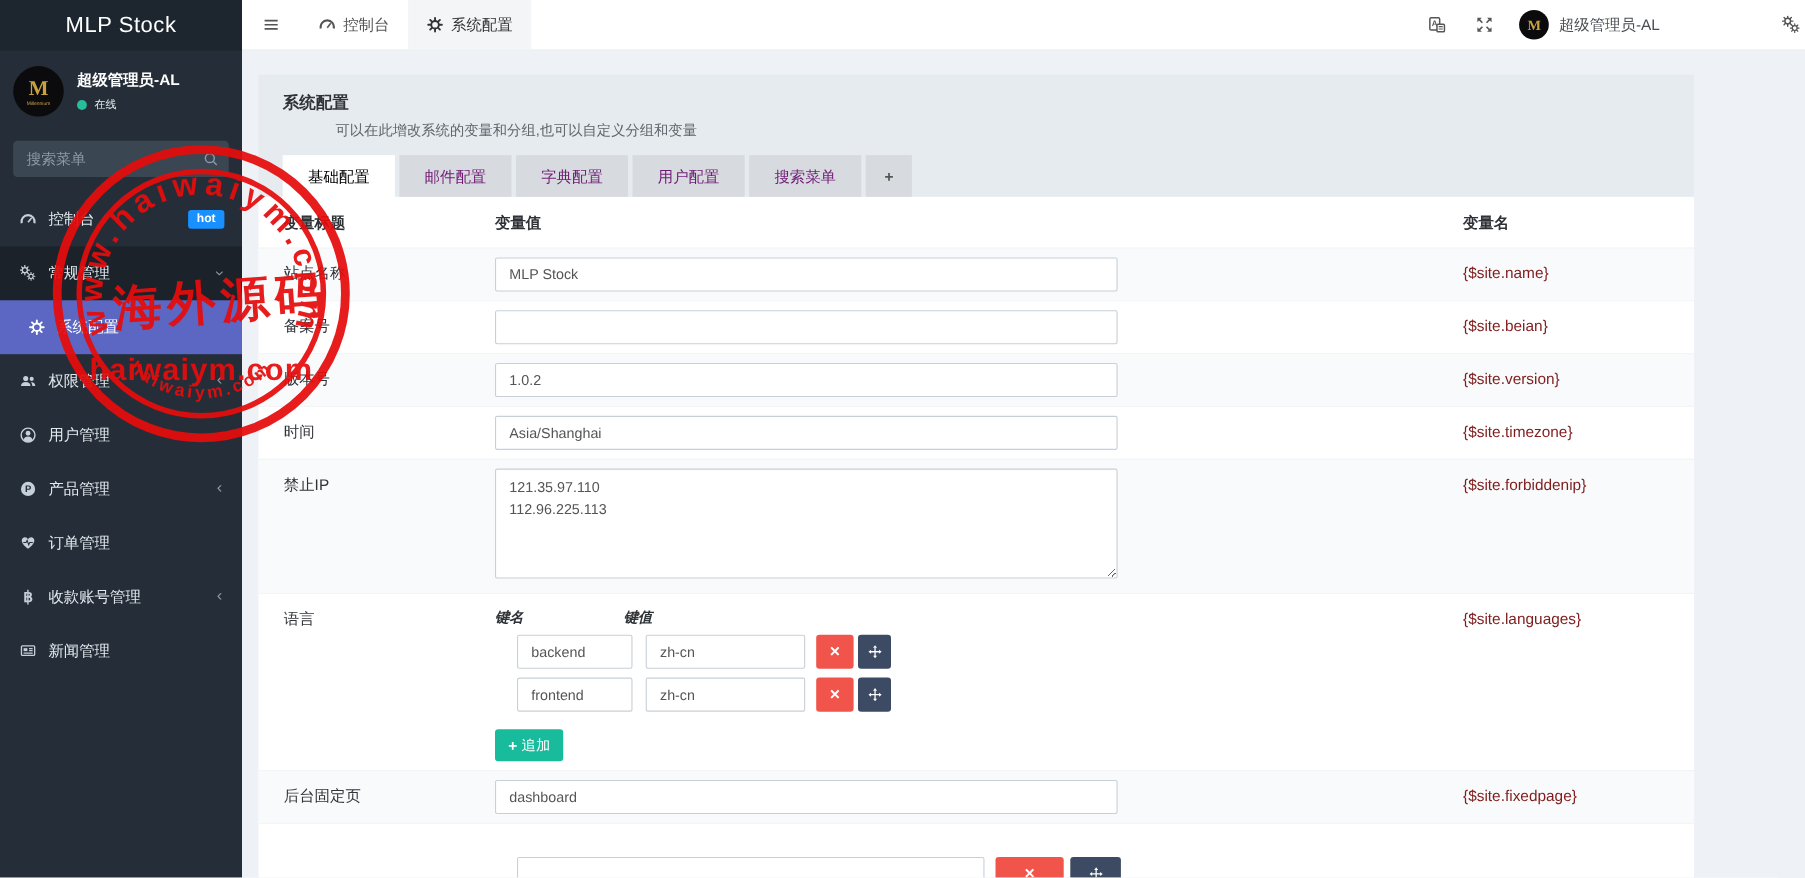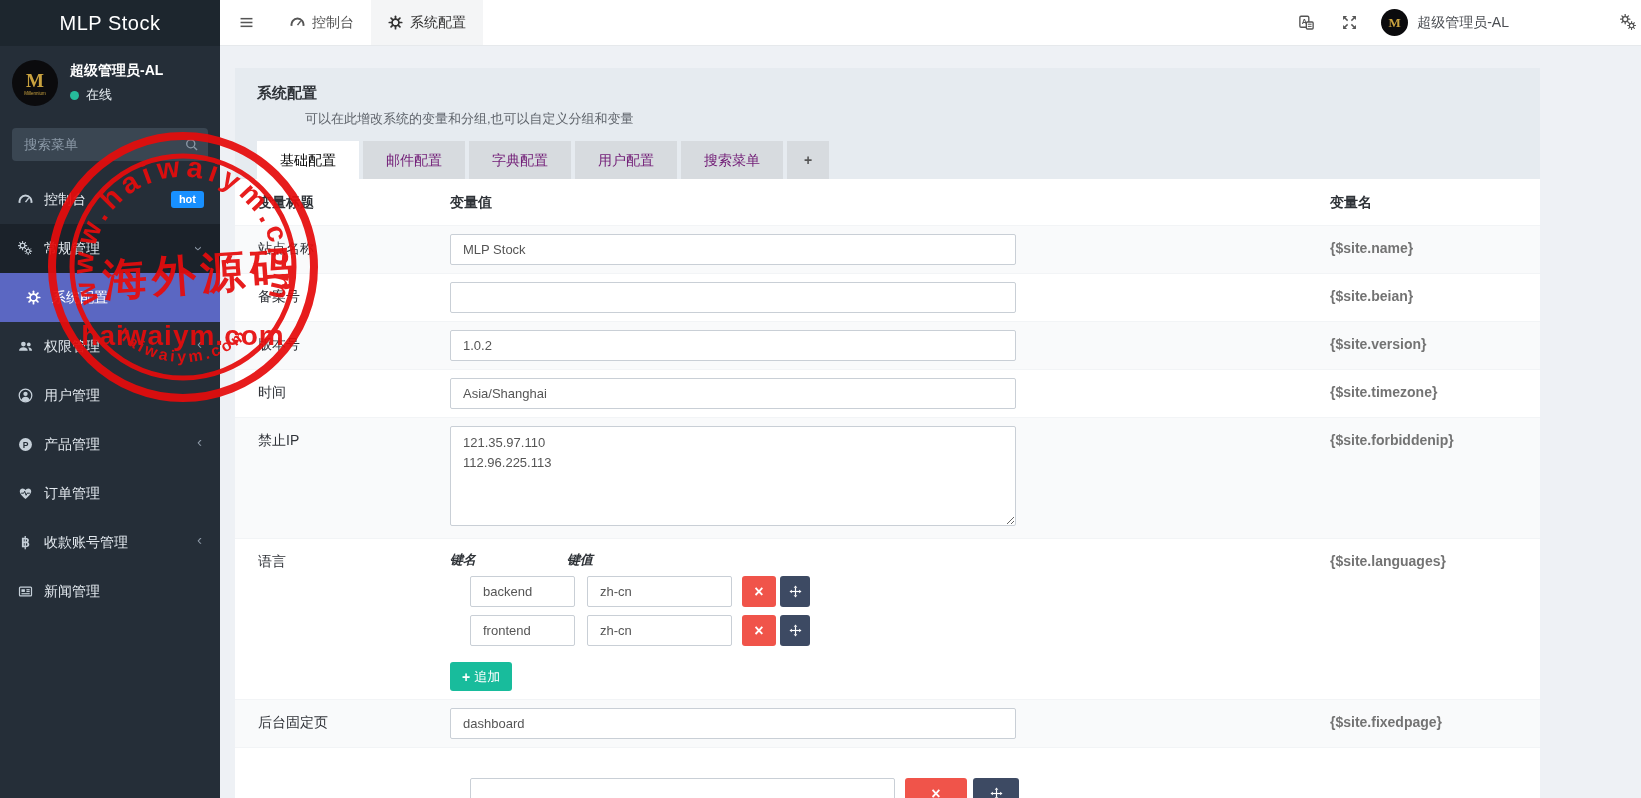--- a/index.html
+++ b/index.html
@@ -9,21 +9,21 @@
 
   
   .sidebar { position:absolute; left:0; top:0; width:220px; height:798px; background:#252e38; z-index:5; }
   .logo { height:46px; background:#1d262e; color:#fff; font-size:20px; display:flex; align-items:center; justify-content:center; letter-spacing:.5px; cursor:pointer; }
   .user-panel { display:flex; align-items:center; padding:14px 12px 12px; }
   .avatar { width:46px; height:46px; border-radius:50%; background:#0b0b0d; display:flex; flex-direction:column; align-items:center; justify-content:center; flex:none; }
   .av-m { color:#c9a23f; font-family:"Liberation Serif", serif; font-weight:bold; font-size:19px; line-height:1; }
   .av-cap { color:#c9a23f; font-size:4.5px; margin-top:1px; }
   .user-meta { margin-left:12px; }
   .user-name { color:#fff; font-size:14px; font-weight:bold; }
-  .user-status { margin-top:6px; display:flex; align-items:center; color:#e8eef3; font-size:13px; }
+  .user-status { margin-top:6px; display:flex; align-items:center; color:#e8eef3; font-size:10px; }
   .dot { width:9px; height:9px; border-radius:50%; background:#26bc9c; margin-right:7px; }
   .search-wrap { margin:10px 12px 8px; position:relative; }
   .search-input { width:100%; height:33px; background:#3a4652; border:none; border-radius:4px; padding:0 30px 0 12px; color:#cfd8e0; font-size:13.5px; outline:none; }
   .search-input::placeholder { color:#8b99a7; }
   .search-ico { position:absolute; right:9px; top:9px; width:15px; height:15px; color:#8b99a7; }
   .menu { padding-top:6px; }
   .mi { display:flex; align-items:center; height:49px; padding:0 16px 0 18px; color:#e2e8ee; font-size:14px; cursor:pointer; text-decoration:none; }
   .mi-ico { width:15px; height:15px; margin-right:11px; color:#c6d0d9; flex:none; }
   .mi-ico.txt { display:inline-block; text-align:center; font-size:14px; font-weight:bold; line-height:15px; }
   .mi-ico.txt::before { content:"฿"; }
@@ -60,21 +60,21 @@
   .panel-sub { font-size:13px; color:#5f646b; margin-top:7px;margin-left:48px; }
   .tabs { display:flex; gap:4px; margin-top:13px; }
   .tab { height:38px; line-height:38px; padding:0 23px; background:#d7dbdf; color:#701a75; font-size:14px; cursor:pointer; }
   .tab.active { background:#fff; color:#000000; }
   .tab.add { padding:0 17px; color:#555; font-weight:bold; }
   .panel-body { background:#fff; padding-bottom:80px; }
   .cfg-head { display:grid; grid-template-columns:192px 880px 1fr; padding:15px 0 13px 23px; font-size:14px; font-weight:bold; color:#2f3338; }
   .cfg-row { display:grid; grid-template-columns:192px 880px 1fr; padding:8px 0 8px 23px; border-top:1px solid #f2f4f6; }
   .cfg-row.stripe { background:#f9fafb; }
   .cfg-label { font-size:14px; color:#303339; padding-top:6px; }
-  .cfg-var { font-size:14px; color:#737373; padding-top:6px;font-weight:bold; }
+  .cfg-var { font-size:14px; color:#7f1d1d; padding-top:6px; }
   .inp { height:31px; border:1px solid #c9cfd6; border-radius:2px; padding:0 12px; font-size:13px; color:#555; background:#fff; outline:none; }
   .inp.w566 { width:566px; }
   .inp.w425 { width:425px; }
   .cfg-textarea { width:566px; height:100px; border:1px solid #c9cfd6; border-radius:2px; padding:6px 12px; font-size:13px; color:#555; line-height:1.55; font-family:"Liberation Sans", sans-serif; outline:none; }
   .kv-head { display:flex; margin:4px 0 7px;font-style:italic; }
   .kv-head span { width:117px; font-size:13px; font-weight:bold; color:#2f3338; }
   .kv-line { display:flex; align-items:flex-start; margin-bottom:8px;padding-left:20px; }
   .kv-key { width:105px; }
   .kv-val { width:145px; margin-left:12px; }
   .btn-del { width:34px; height:31px; border:none; border-radius:3px; background:#f0544a; margin-left:10px; cursor:pointer; display:flex; align-items:center; justify-content:center; }

